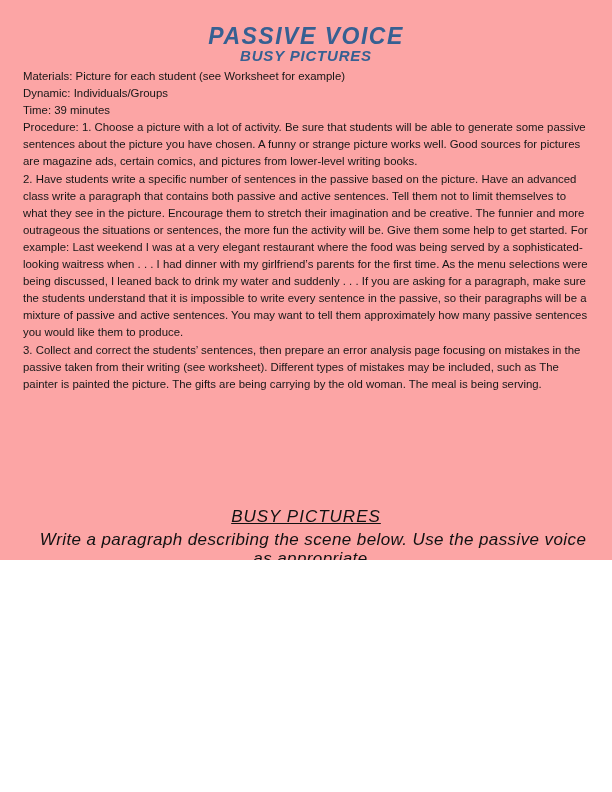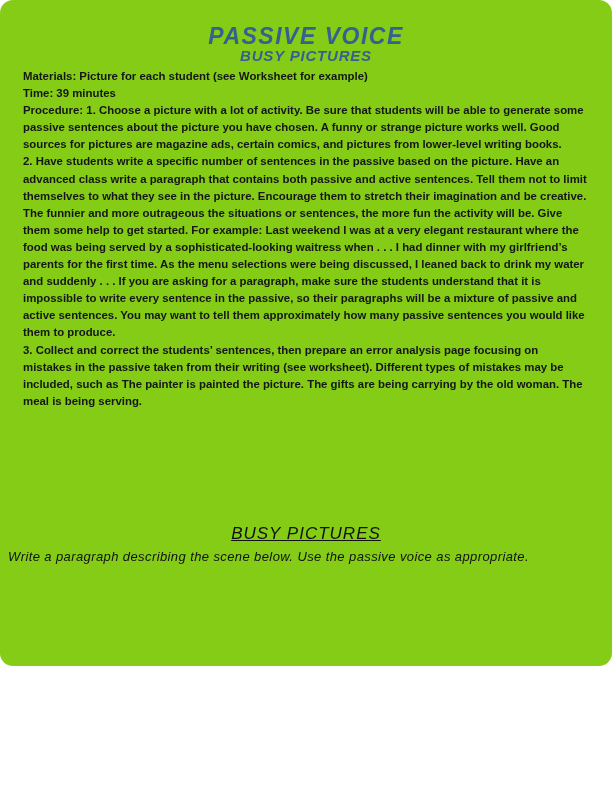--- a/index.html
+++ b/index.html
@@ -3,26 +3,25 @@
 <meta charset="utf-8">
 <style>
   html, body {
     margin: 0;
     padding: 0;
     background: #ffffff;
   }
   .page {
     position: relative;
     width: 612px;
-    height: 666px;
-    background: #84cc16;
+    height: 560px;
+    background: #fca5a5;
     overflow: hidden;
     font-family: "Liberation Sans", sans-serif;
     color: #141414;
-    border-radius: 13px;
   }
   .page-title {
     margin: 0;
     padding-top: 25px;
     text-align: center;
     font-size: 23px;
     line-height: 23px;
     font-weight: bold;
     font-style: italic;
     letter-spacing: 1.5px;
@@ -40,57 +39,58 @@
   }
   .activity-body {
     margin: 4px 22px 0 23px;
     font-size: 11.4px;
     line-height: 17.1px;
     color: #161616;
   }
   .activity-body p {
     margin: 0;
     padding: 0;
-    font-weight: bold;
   }
   .worksheet-section {
     margin-top: 114px;
   }
   .worksheet-heading {
     margin: 0;
     text-align: center;
     font-size: 17px;
     line-height: 20px;
     font-weight: normal;
     font-style: italic;
     letter-spacing: 1px;
     text-decoration: underline;
     color: #111111;
   }
   .worksheet-instructions {
-    margin: 3px 24px 0 8px;
-    font-size: 13px;
+    margin: 3px 24px 0 39px;
+    font-size: 17px;
     line-height: 19px;
     font-style: italic;
     letter-spacing: 0.4px;
     color: #111111;
     max-width: 548px;
+    text-align: center;
   }
 </style>
 </head>
 <body>
 
 <div class="page">
 
   <h1 class="page-title">PASSIVE VOICE</h1>
 
   <h2 class="page-subtitle">BUSY PICTURES</h2>
 
   <div class="activity-body">
     <p>Materials: Picture for each student (see Worksheet for example)</p>
+    <p>Dynamic: Individuals/Groups</p>
     <p>Time: 39 minutes</p>
     <p>Procedure: 1. Choose a picture with a lot of activity. Be sure that students will be able to generate some passive sentences about the picture you have chosen. A funny or strange picture works well. Good sources for pictures are magazine ads, certain comics, and pictures from lower-level writing books.</p>
     <p>2. Have students write a specific number of sentences in the passive based on the picture. Have an advanced class write a paragraph that contains both passive and active sentences. Tell them not to limit themselves to what they see in the picture. Encourage them to stretch their imagination and be creative. The funnier and more outrageous the situations or sentences, the more fun the activity will be. Give them some help to get started. For example: Last weekend I was at a very elegant restaurant where the food was being served by a sophisticated-looking waitress when . . . I had dinner with my girlfriend’s parents for the first time. As the menu selections were being discussed, I leaned back to drink my water and suddenly . . . If you are asking for a paragraph, make sure the students understand that it is impossible to write every sentence in the passive, so their paragraphs will be a mixture of passive and active sentences. You may want to tell them approximately how many passive sentences you would like them to produce.</p>
     <p>3. Collect and correct the students’ sentences, then prepare an error analysis page focusing on mistakes in the passive taken from their writing (see worksheet). Different types of mistakes may be included, such as The painter is painted the picture. The gifts are being carrying by the old woman. The meal is being serving.</p>
   </div>
 
   <div class="worksheet-section">
     <h3 class="worksheet-heading">BUSY PICTURES</h3>
     <p class="worksheet-instructions">Write a paragraph describing the scene below. Use the passive voice as appropriate.</p>
   </div>

